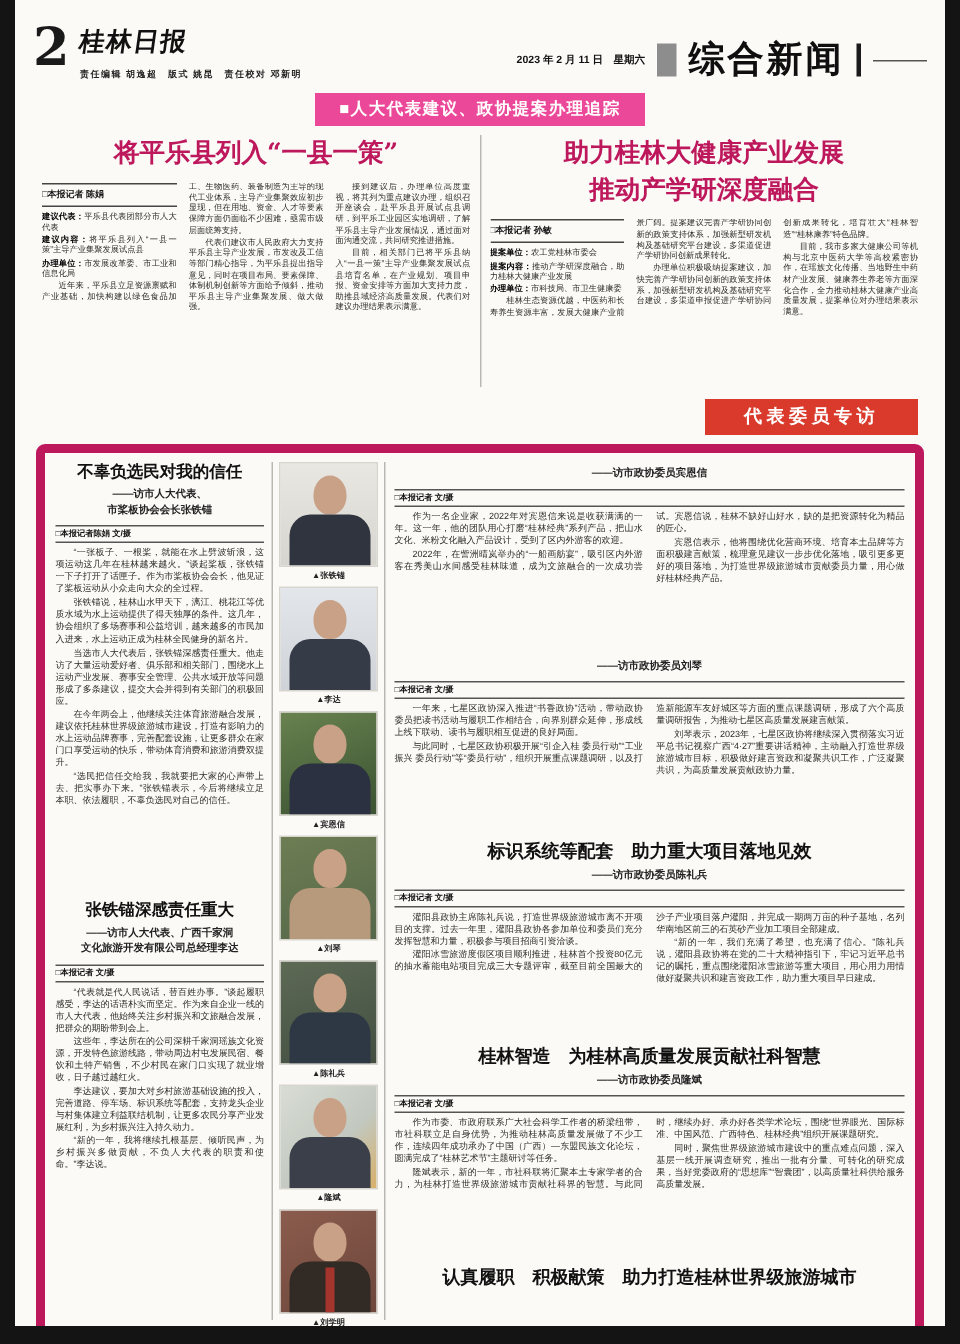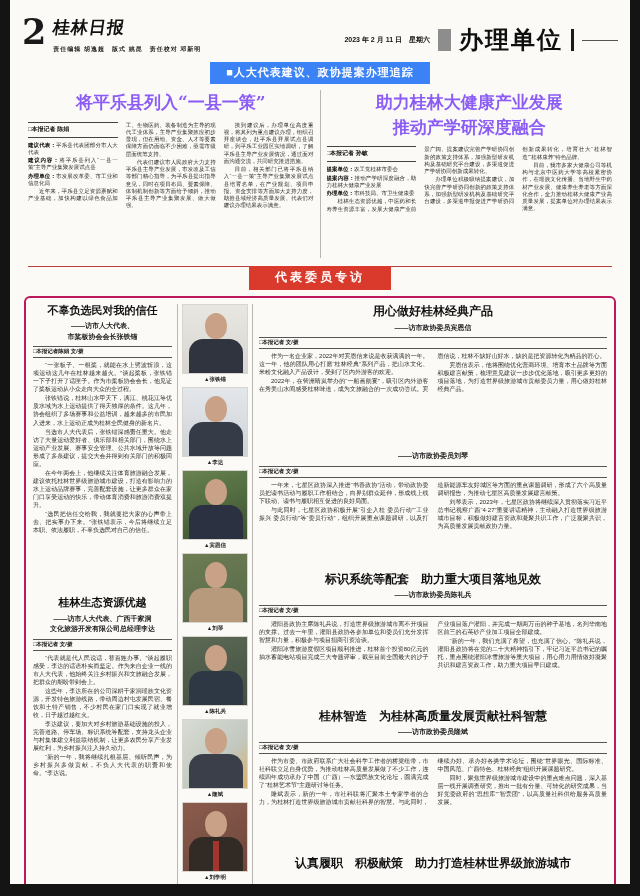--- a/index.html
+++ b/index.html
@@ -17,38 +17,38 @@
   .staff { font-size:6px; color:#222; margin-top:6px; letter-spacing:1px; font-weight:bold; }
   .hdr-right { display:flex; align-items:center; gap:8px; margin-top:14px; flex:1; justify-content:flex-end; }
   .dateline { font-size:7px; font-weight:bold; color:#111; white-space:nowrap; }
   .sec-block { width:13px; height:22px; background:#8d8d8d; }
   .section-title { font-size:24px; font-weight:bold; letter-spacing:2px; color:#0f0f0f; line-height:24px; white-space:nowrap; }
   .sec-bar { width:3px; height:22px; background:#1a1a1a; }
   .sec-rule { height:1px; background:#555; width:36px; margin-top:0; }
 
   
   .track-banner-row { text-align:center; margin-top:4px; }
-  .track-banner { display:inline-block; background:#3b82f6; color:#fff; font-size:11px; font-weight:bold; padding:3px 16px 4px; letter-spacing:1px; }
-  .interview-banner-row { display:flex; align-items:flex-start; margin:8px 6px 6px; gap:0; }
+  .track-banner { display:inline-block; background:#ec4899; color:#fff; font-size:11px; font-weight:bold; padding:3px 16px 4px; letter-spacing:1px; }
+  .interview-banner-row { display:flex; align-items:flex-end; margin:8px 6px 6px; gap:0;flex-direction:column; }
   .ib-line { flex:1; height:1px; background:#b5423a; }
   .interview-banner { background:#d93a2b; color:#fff; font-size:12px; font-weight:bold; padding:3px 26px 4px; letter-spacing:3px; }
 
   
   .top-articles { display:flex; margin-top:6px; height:168px; }
   .top-art { flex:1; padding:0 6px; }
   .vdiv { width:1px; background:#b9b7b2; }
-  .hdl { font-family:"DejaVu Serif", serif; font-size:17px; font-weight:bold; text-align:center; line-height:1.45; color:#8b5cf6; }
+  .hdl { font-family:"DejaVu Serif", serif; font-size:17px; font-weight:bold; text-align:center; line-height:1.45; color:#be185d; }
   .top-body { margin-top:7px; column-count:3; column-gap:8px; height:110px; overflow:hidden; }
   .top-body p, .top-body .lead { font-size:5.5px; line-height:1.32; text-align:justify; text-indent:11px; color:#2c2c2a; margin-bottom:1px; }
   .top-body .lead { text-indent:0; }
   .top-body .lead b { color:#000; }
   .byline-box { font-size:6px; font-weight:bold; border-top:1px solid #444; border-bottom:1px solid #444; padding:2px 0 3px; margin-bottom:4px; color:#111; }
 
   
-  .interviews { display:flex; border:2px solid #be185d; border-radius:6px; margin:0 2px; padding:6px 5px; height:596px; overflow:hidden; }
+  .interviews { display:flex; border:6px solid #be185d; border-radius:6px; margin:0 2px; padding:6px 5px; height:596px; overflow:hidden; }
   .col-left { width:146px; padding:0 5px 0 2px; }
   .col-photos { width:74px; padding:0 3px; display:flex; flex-direction:column; }
   .col-right { flex:1; padding:0 2px 0 6px; }
 
   .iv-title { font-family:"DejaVu Serif", serif; font-size:12px; font-weight:bold; text-align:center; color:#111; line-height:1.3; }
   .iv-sub { font-size:7px; font-weight:bold; text-align:center; margin-top:3px; line-height:1.5; color:#222; }
   .iv-byline { font-size:5.5px; font-weight:bold; border-top:1px solid #555; border-bottom:1px solid #555; padding:1px 0 2px; margin:4px 0 3px; color:#111; }
   .iv-body p { font-size:6px; line-height:1.34; text-align:justify; text-indent:12px; color:#2c2c2a; margin-bottom:1px; }
   .cols2 { column-count:2; column-gap:9px; overflow:hidden; }
   .iv-art { margin-bottom:7px; }
@@ -84,21 +84,21 @@
       <div class="hdr-left">
         <div class="pageno">2</div>
         <div class="masthead">
           <div class="paper-name">桂林日报</div>
           <div class="staff">责任编辑 胡逸超　版式 姚昆　责任校对 邓新明</div>
         </div>
       </div>
       <div class="hdr-right">
         <div class="dateline">2023 年 2 月 11 日　星期六</div>
         <div class="sec-block"></div>
-        <div class="section-title">办理单位</div>
+        <div class="section-title">综合新闻</div>
         <div class="sec-bar"></div>
         <div class="sec-rule"></div>
       </div>
     </header>
 
     <div class="track-banner-row">
       <span class="track-banner">■人大代表建议、政协提案办理追踪</span>
     </div>
 
     <section class="top-articles">
@@ -153,21 +153,21 @@
           <div class="iv-byline">□本报记者陈娟 文/摄</div>
           <div class="iv-body">
             <p>“一张板子、一根桨，就能在水上劈波斩浪，这项运动这几年在桂林越来越火。”谈起桨板，张铁锚一下子打开了话匣子。作为市桨板协会会长，他见证了桨板运动从小众走向大众的全过程。</p>
             <p>张铁锚说，桂林山水甲天下，漓江、桃花江等优质水域为水上运动提供了得天独厚的条件。这几年，协会组织了多场赛事和公益培训，越来越多的市民加入进来，水上运动正成为桂林全民健身的新名片。</p>
             <p>当选市人大代表后，张铁锚深感责任重大。他走访了大量运动爱好者、俱乐部和相关部门，围绕水上运动产业发展、赛事安全管理、公共水域开放等问题形成了多条建议，提交大会并得到有关部门的积极回应。</p>
             <p>在今年两会上，他继续关注体育旅游融合发展，建议依托桂林世界级旅游城市建设，打造有影响力的水上运动品牌赛事，完善配套设施，让更多群众在家门口享受运动的快乐，带动体育消费和旅游消费双提升。</p>
             <p>“选民把信任交给我，我就要把大家的心声带上去、把实事办下来。”张铁锚表示，今后将继续立足本职、依法履职，不辜负选民对自己的信任。</p>
           </div>
         </article>
         <article class="iv-art second">
-          <h3 class="iv-title">桂林生态资源优越</h3>
+          <h3 class="iv-title">张铁锚深感责任重大</h3>
           <div class="iv-sub">
             <div>——访市人大代表、广西千家洞</div>
             <div>文化旅游开发有限公司总经理李达</div>
           </div>
           <div class="iv-byline">□本报记者 文/摄</div>
           <div class="iv-body">
             <p>“代表就是代人民说话，替百姓办事。”谈起履职感受，李达的话语朴实而坚定。作为来自企业一线的市人大代表，他始终关注乡村振兴和文旅融合发展，把群众的期盼带到会上。</p>
             <p>这些年，李达所在的公司深耕千家洞瑶族文化资源，开发特色旅游线路，带动周边村屯发展民宿、餐饮和土特产销售，不少村民在家门口实现了就业增收，日子越过越红火。</p>
             <p>李达建议，要加大对乡村旅游基础设施的投入，完善道路、停车场、标识系统等配套，支持龙头企业与村集体建立利益联结机制，让更多农民分享产业发展红利，为乡村振兴注入持久动力。</p>
             <p>“新的一年，我将继续扎根基层、倾听民声，为乡村振兴多做贡献，不负人大代表的职责和使命。”李达说。</p>
@@ -227,21 +227,20 @@
             </div>
           <figcaption>▲刘学明</figcaption>
         </figure>
       </div>
 
       <div class="vdiv"></div>
 
       <div class="col-right">
 
         <article class="iv-art r1">
-          <h3 class="iv-title">用心做好桂林经典产品</h3>
           <div class="iv-sub">——访市政协委员宾恩信</div>
           <div class="iv-byline">□本报记者 文/摄</div>
           <div class="iv-body cols2">
             <p>作为一名企业家，2022年对宾恩信来说是收获满满的一年。这一年，他的团队用心打磨“桂林经典”系列产品，把山水文化、米粉文化融入产品设计，受到了区内外游客的欢迎。</p>
             <p>2022年，在訾洲晴岚举办的“一船画舫宴”，吸引区内外游客在秀美山水间感受桂林味道，成为文旅融合的一次成功尝试。宾恩信说，桂林不缺好山好水，缺的是把资源转化为精品的匠心。</p>
             <p>宾恩信表示，他将围绕优化营商环境、培育本土品牌等方面积极建言献策，梳理意见建议一步步优化落地，吸引更多更好的项目落地，为打造世界级旅游城市贡献委员力量，用心做好桂林经典产品。</p>
           </div>
         </article>
 
         <article class="iv-art r2">

